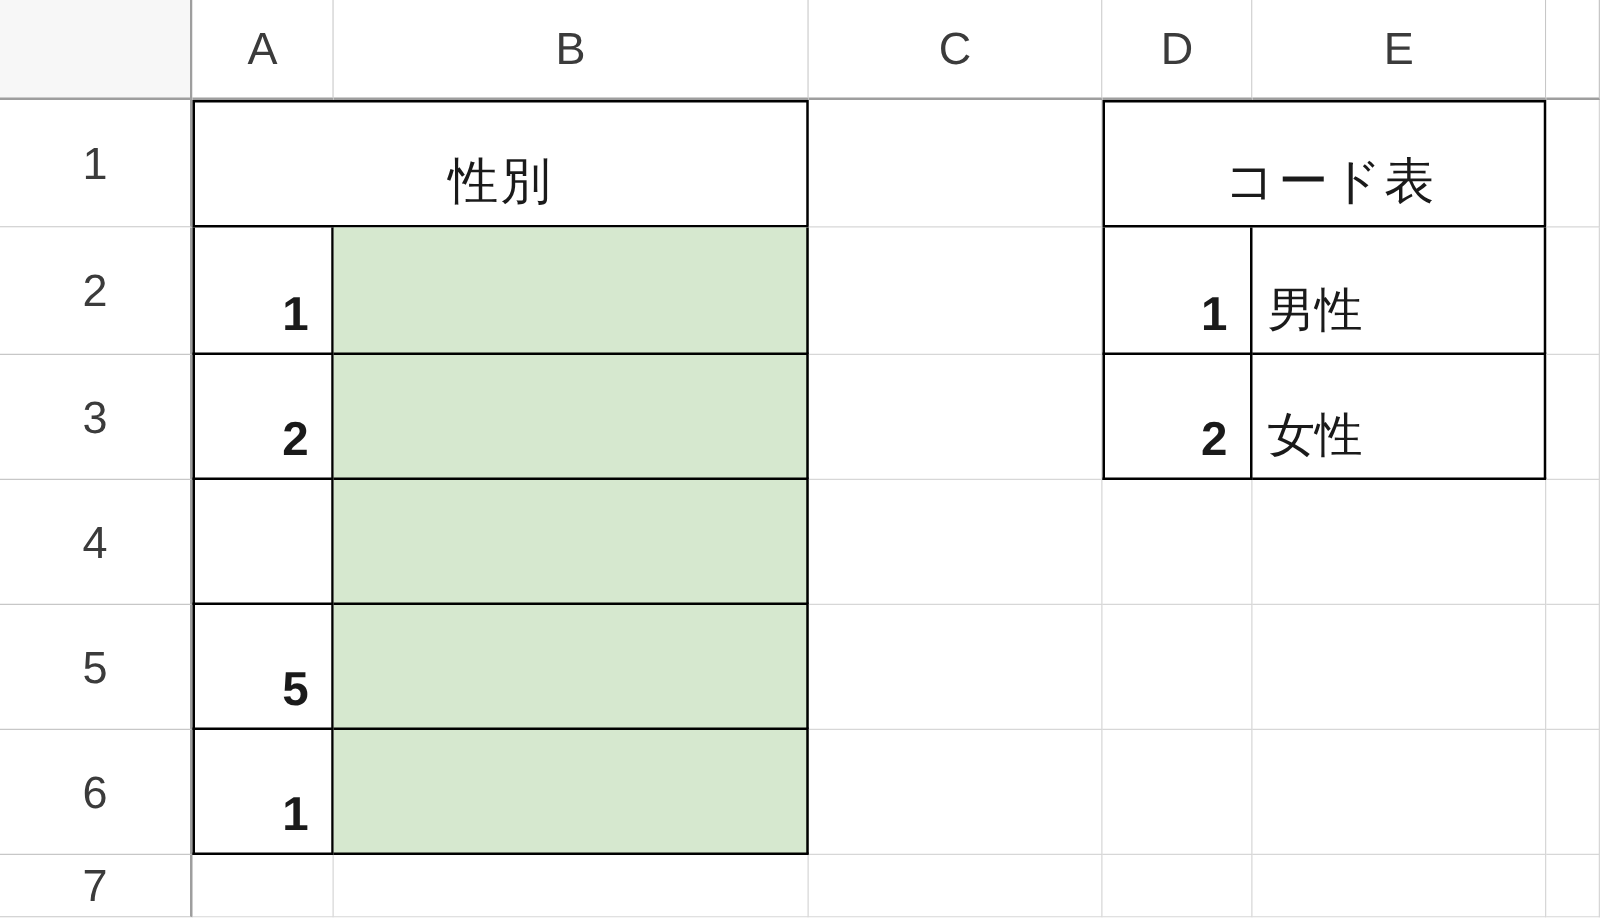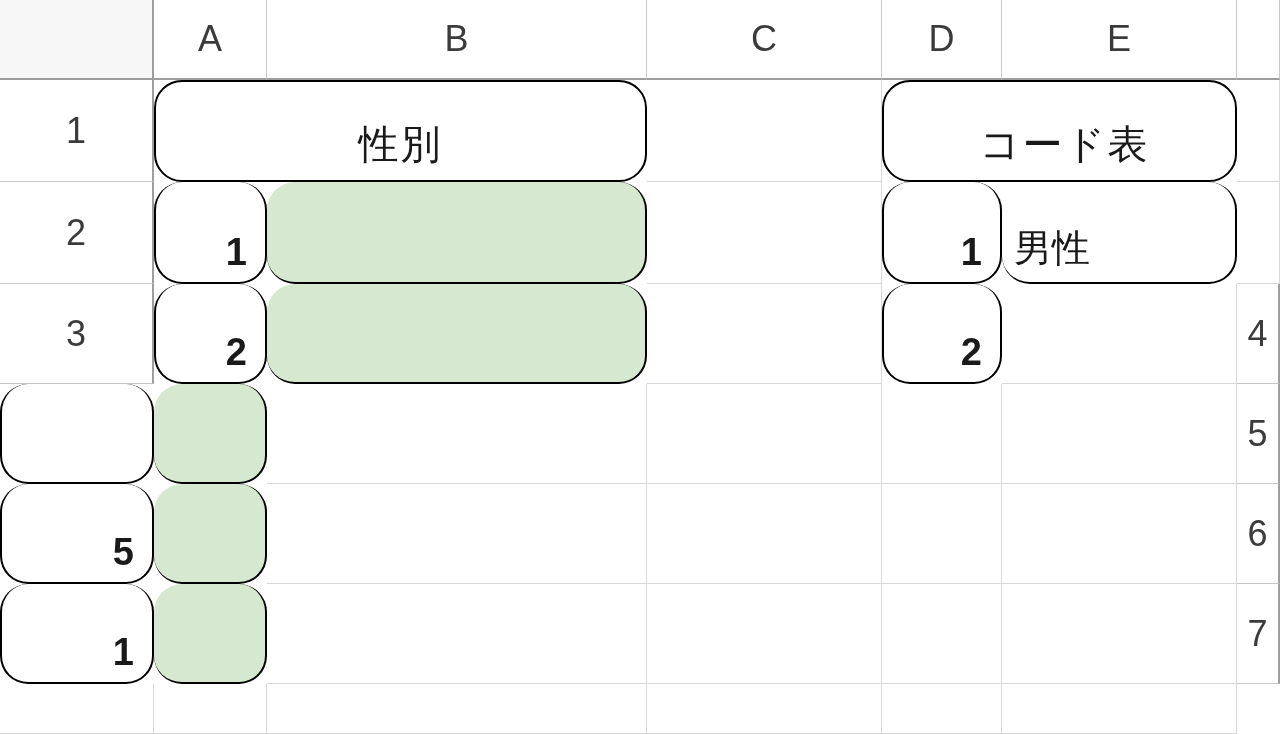--- a/index.html
+++ b/index.html
@@ -70,21 +70,21 @@
 
   
   .num {
     font-weight: 700;
     font-size: 38px;
   }
 
   
   .bt { border-top: 2px solid #000; }
   .bl { border-left: 2px solid #000; }
-  .br { border-right: 2px solid #000; border-radius: 28px; }
+  .br { border-right: 2px solid #000; }
   .bb { border-bottom: 2px solid #000; }
 
   .fill-green { background: #d6e8cf; }
 
   .jp { font-size: 40px; letter-spacing: 2px; }
   .jp-small { font-size: 38px; }
 </style>
 </head>
 <body>
 
@@ -130,20 +130,23 @@
   <div class="c ta-right ta-bottom num bl br bb">
       <span>2</span>
     </div>
   <div class="c fill-green br bb">
       <span></span>
     </div>
   <div class="c"></div>
   <div class="c ta-right ta-bottom num bl br bb">
       <span>2</span>
     </div>
+  <div class="c ta-bottom jp-small br bb">
+      <span>女性</span>
+    </div>
   <div class="c"></div>
 
   <div class="rowhdr corner-row">4</div>
   <div class="c ta-right ta-bottom num bl br bb">
       <span></span>
     </div>
   <div class="c fill-green br bb">
       <span></span>
     </div>
   <div class="c"></div>

